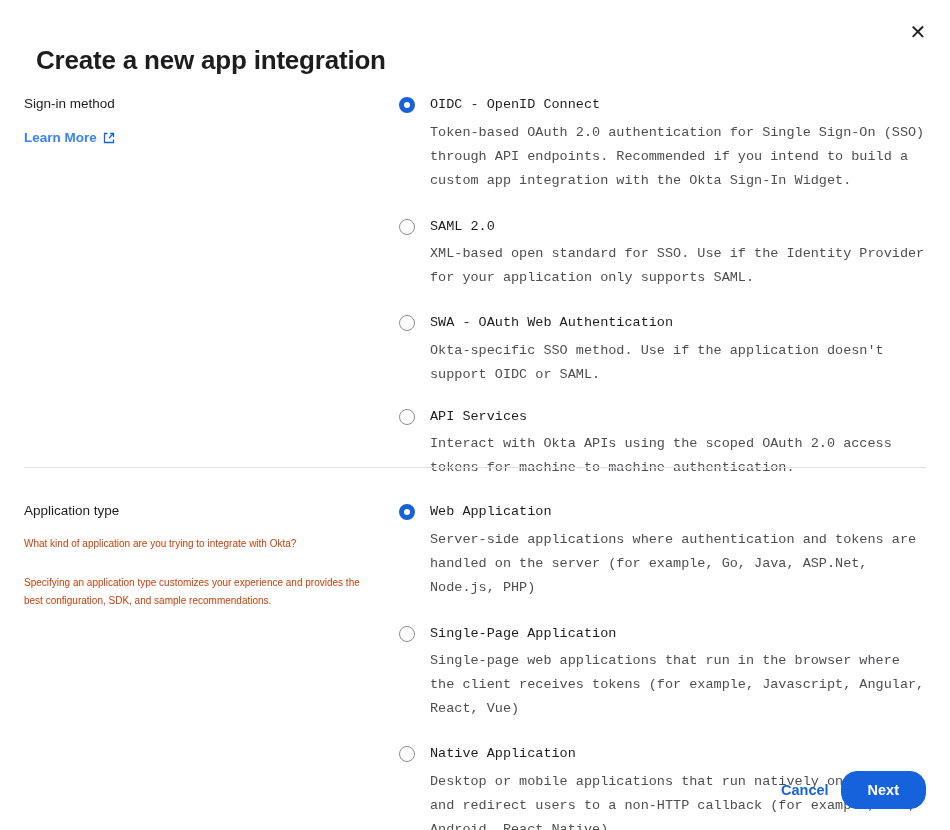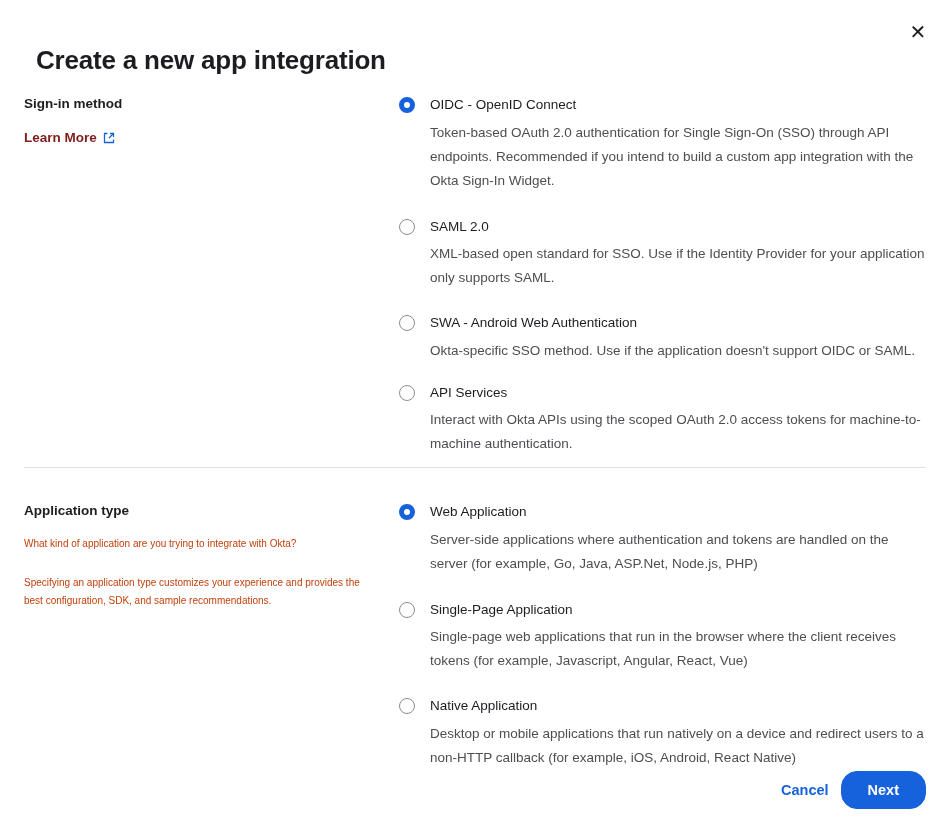--- a/index.html
+++ b/index.html
@@ -56,53 +56,54 @@
     width: 360px;
   }
   .section-right {
     position: absolute;
     left: 375px;
     top: 0;
     right: 0;
   }
   .label-head {
     font-size: 13.5px;
-    font-weight: bold;
+    font-weight: normal;
     color: #1d1d21;
     margin: 0 0 14px 0;
     line-height: 1.4;
   }
   .left-para {
     font-size: 10px;
     color: #c2410c;
     line-height: 1.75;
     margin: 0 0 22px 0;
     max-width: 345px;
   }
   .learn-more {
     display: inline-flex;
     align-items: center;
     gap: 6px;
     font-size: 13.5px;
     font-weight: bold;
-    color: #7f1d1d;
+    color: #3b82f6;
     text-decoration: none;
     cursor: pointer;
   }
   .learn-more .ext-icon {
     display: inline-block;
     width: 12px;
     height: 12px;
     position: relative;
     top: 1px;
   }
   .opt {
     position: relative;
     padding-left: 31px;
     margin-bottom: 19px;
+    font-family: Liberation Mono, monospace;
   }
   .opt:last-child { margin-bottom: 0; }
   .radio {
     position: absolute;
     left: 0;
     top: 2px;
     width: 16px;
     height: 16px;
     border-radius: 50%;
     border: 1.5px solid #8d8d8d;
@@ -197,21 +198,21 @@
       </div>
 
       <div class="opt" style="margin-top:24px;">
         <span class="radio"></span>
         <p class="opt-title">SAML 2.0</p>
         <p class="opt-desc">XML-based open standard for SSO. Use if the Identity Provider for your application only supports SAML.</p>
       </div>
 
       <div class="opt" style="margin-top:23px;">
         <span class="radio"></span>
-        <p class="opt-title">SWA - Android Web Authentication</p>
+        <p class="opt-title">SWA - OAuth Web Authentication</p>
         <p class="opt-desc">Okta-specific SSO method. Use if the application doesn't support OIDC or SAML.</p>
       </div>
 
       <div class="opt" style="margin-top:20px;">
         <span class="radio"></span>
         <p class="opt-title">API Services</p>
         <p class="opt-desc">Interact with Okta APIs using the scoped OAuth 2.0 access tokens for machine-to-machine authentication.</p>
       </div>
 
     </div>

